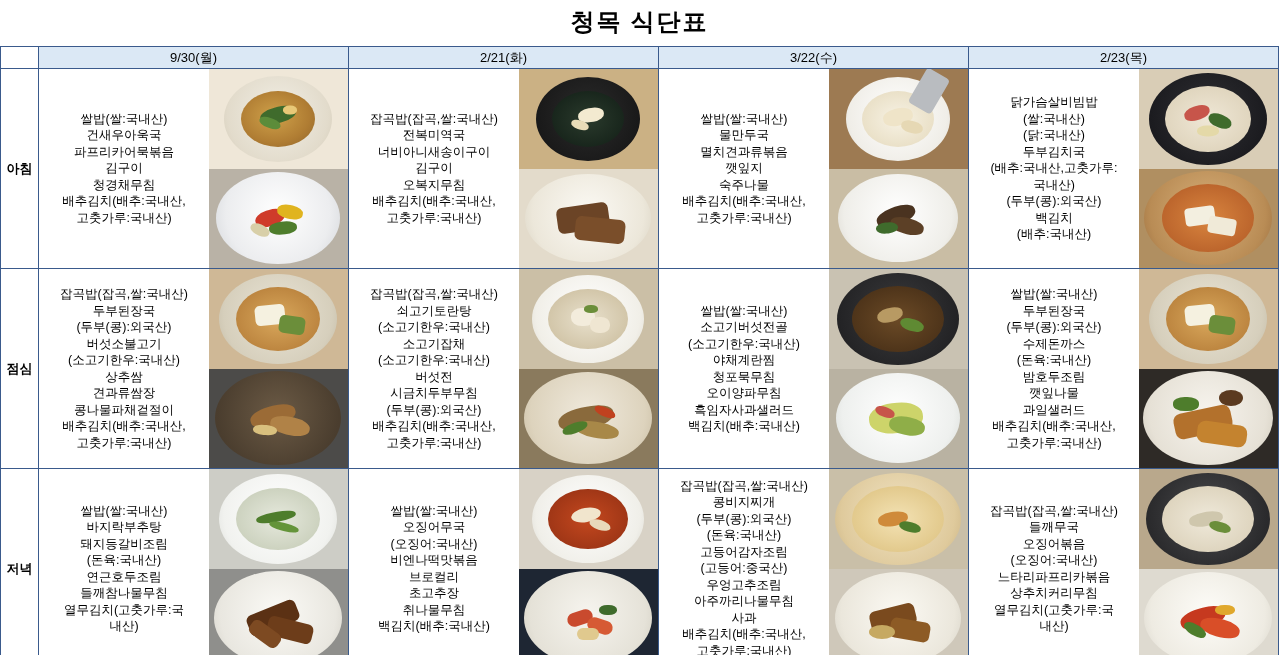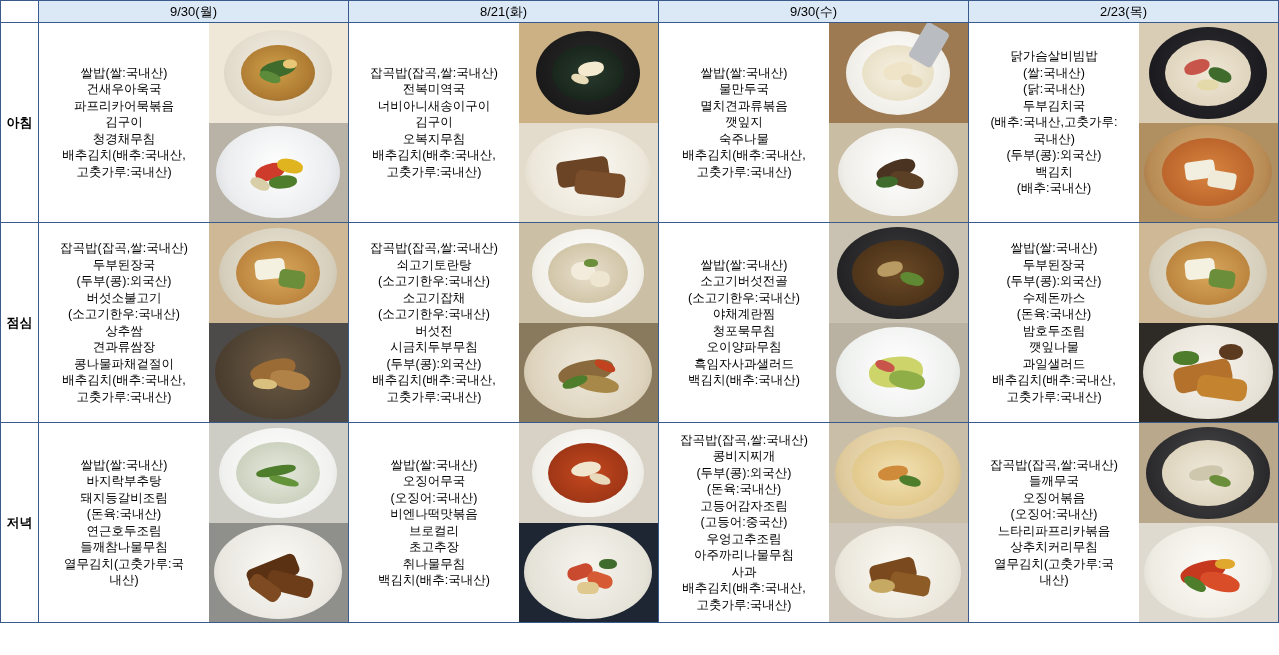--- a/index.html
+++ b/index.html
@@ -118,28 +118,29 @@
   .blob {
     position: absolute;
     border-radius: 45%;
   }
 </style>
 </head>
 <body>
 
 <div class="page">
 
+  <div class="title">청목 식단표</div>
 
   <table class="menu-table">
     <thead>
       <tr>
         <th class="corner-head"></th>
         <th class="day-head">9/30(월)</th>
-        <th class="day-head">8/21(화)</th>
-        <th class="day-head">9/30(수)</th>
+        <th class="day-head">2/21(화)</th>
+        <th class="day-head">3/22(수)</th>
         <th class="day-head">2/23(목)</th>
       </tr>
     </thead>
     <tbody>
 
       <tr>
         <td class="meal-label">아침</td>
 
         <td class="cell">
           <div class="cell-inner">

